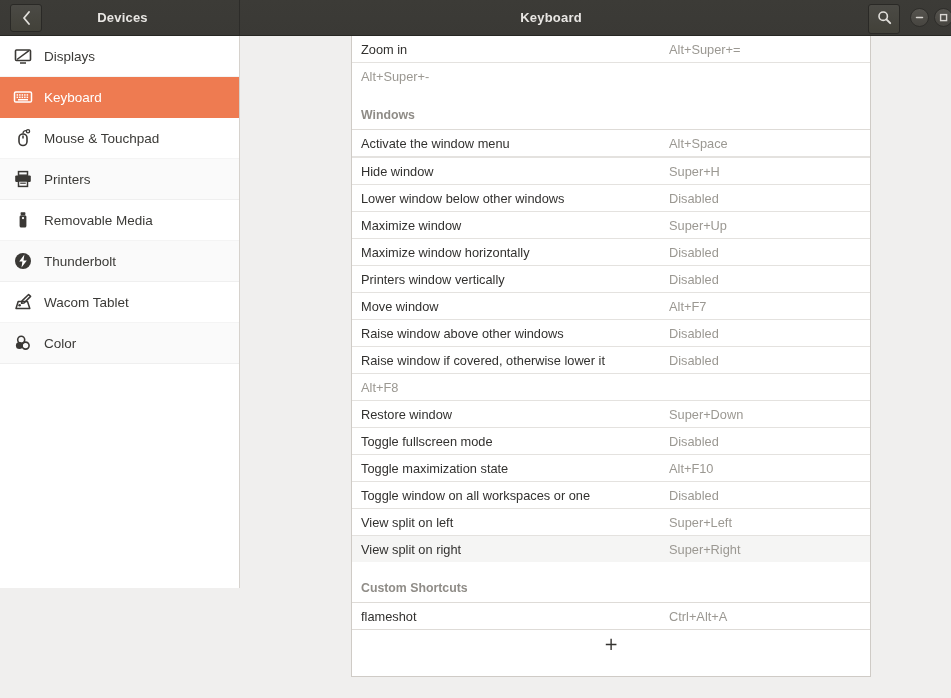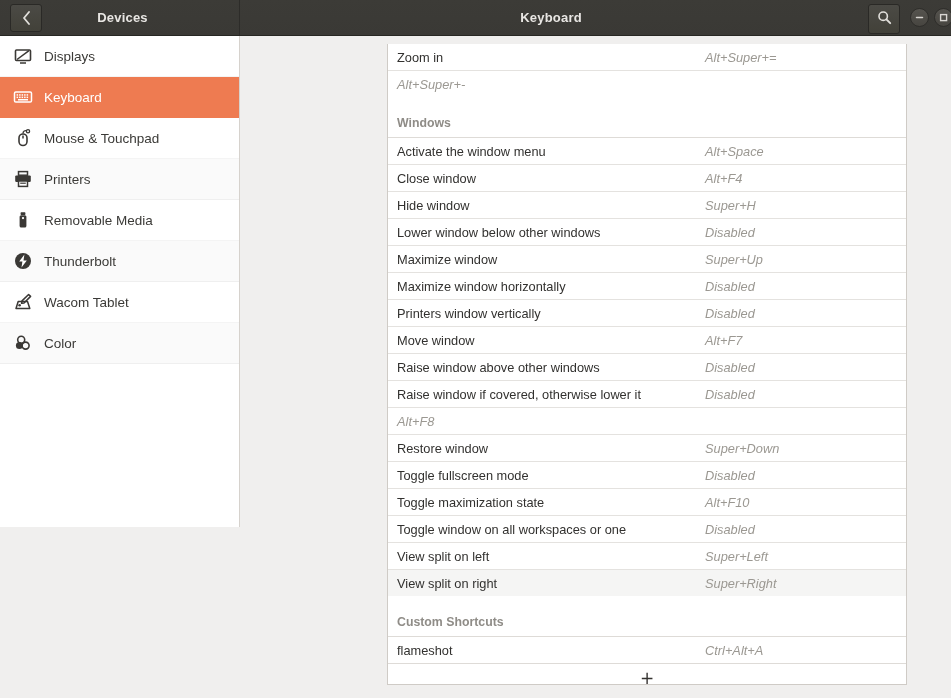--- a/index.html
+++ b/index.html
@@ -94,21 +94,21 @@
     box-sizing: border-box;
     display: flex; align-items: center; justify-content: center;
     cursor: pointer;
   }
 
   
   .sidebar {
     position: absolute;
     top: 36px; left: 0;
     width: 240px;
-    height: 491px;
+    height: 552px;
     background: #ffffff;
     border-right: 1px solid #d6d2cd;
     box-sizing: border-box;
     overflow: hidden;
   }
   .side-item {
     height: 41px;
     display: flex;
     align-items: center;
     padding-left: 12px;
@@ -139,30 +139,29 @@
     position: absolute;
     top: 36px; left: 240px;
     width: 711px;
     height: 662px;
     background: #f0efee;
   }
 
   .shortcut-panel {
     position: absolute;
     left: 111px;
-    top: 8px;
+    top: 0px;
     width: 520px;
     height: 641px;
     background: #ffffff;
     border-left: 1px solid #cfcbc6;
     border-right: 1px solid #cfcbc6;
     border-bottom: 1px solid #cfcbc6;
     box-sizing: border-box;
     overflow: hidden;
-    margin-left: 36px;
   }
 
   .sc-row {
     height: 26px;
     display: flex;
     align-items: center;
     box-sizing: border-box;
     padding-left: 9px;
     cursor: pointer;
   }
@@ -172,21 +171,20 @@
     color: #32312f;
     width: 308px;
     flex: 0 0 308px;
     white-space: nowrap;
     overflow: hidden;
   }
   .sc-key {
     font-size: 12.8px;
     color: #9b9892;
     white-space: nowrap;
-    font-style: italic;
   }
 
   .sc-section {
     height: 28px;
     display: flex;
     align-items: center;
     padding-left: 9px;
     box-sizing: border-box;
     font-size: 12.3px;
     font-weight: bold;
@@ -373,24 +371,20 @@
           <div class="sc-row">
             <span class="sc-key">Alt+Super+-</span>
           </div>
           <div class="sc-section spaced">Windows</div>
           <div class="sep-strong"></div>
           <div class="sc-row">
             <span class="sc-name">Activate the window menu</span>
             <span class="sc-key">Alt+Space</span>
           </div>
           <div class="sep"></div>
-          <div class="sc-row">
-            <span class="sc-name">Close window</span>
-            <span class="sc-key">Alt+F4</span>
-          </div>
           <div class="sep"></div>
           <div class="sc-row">
             <span class="sc-name">Hide window</span>
             <span class="sc-key">Super+H</span>
           </div>
           <div class="sep"></div>
           <div class="sc-row">
             <span class="sc-name">Lower window below other windows</span>
             <span class="sc-key">Disabled</span>
           </div>

